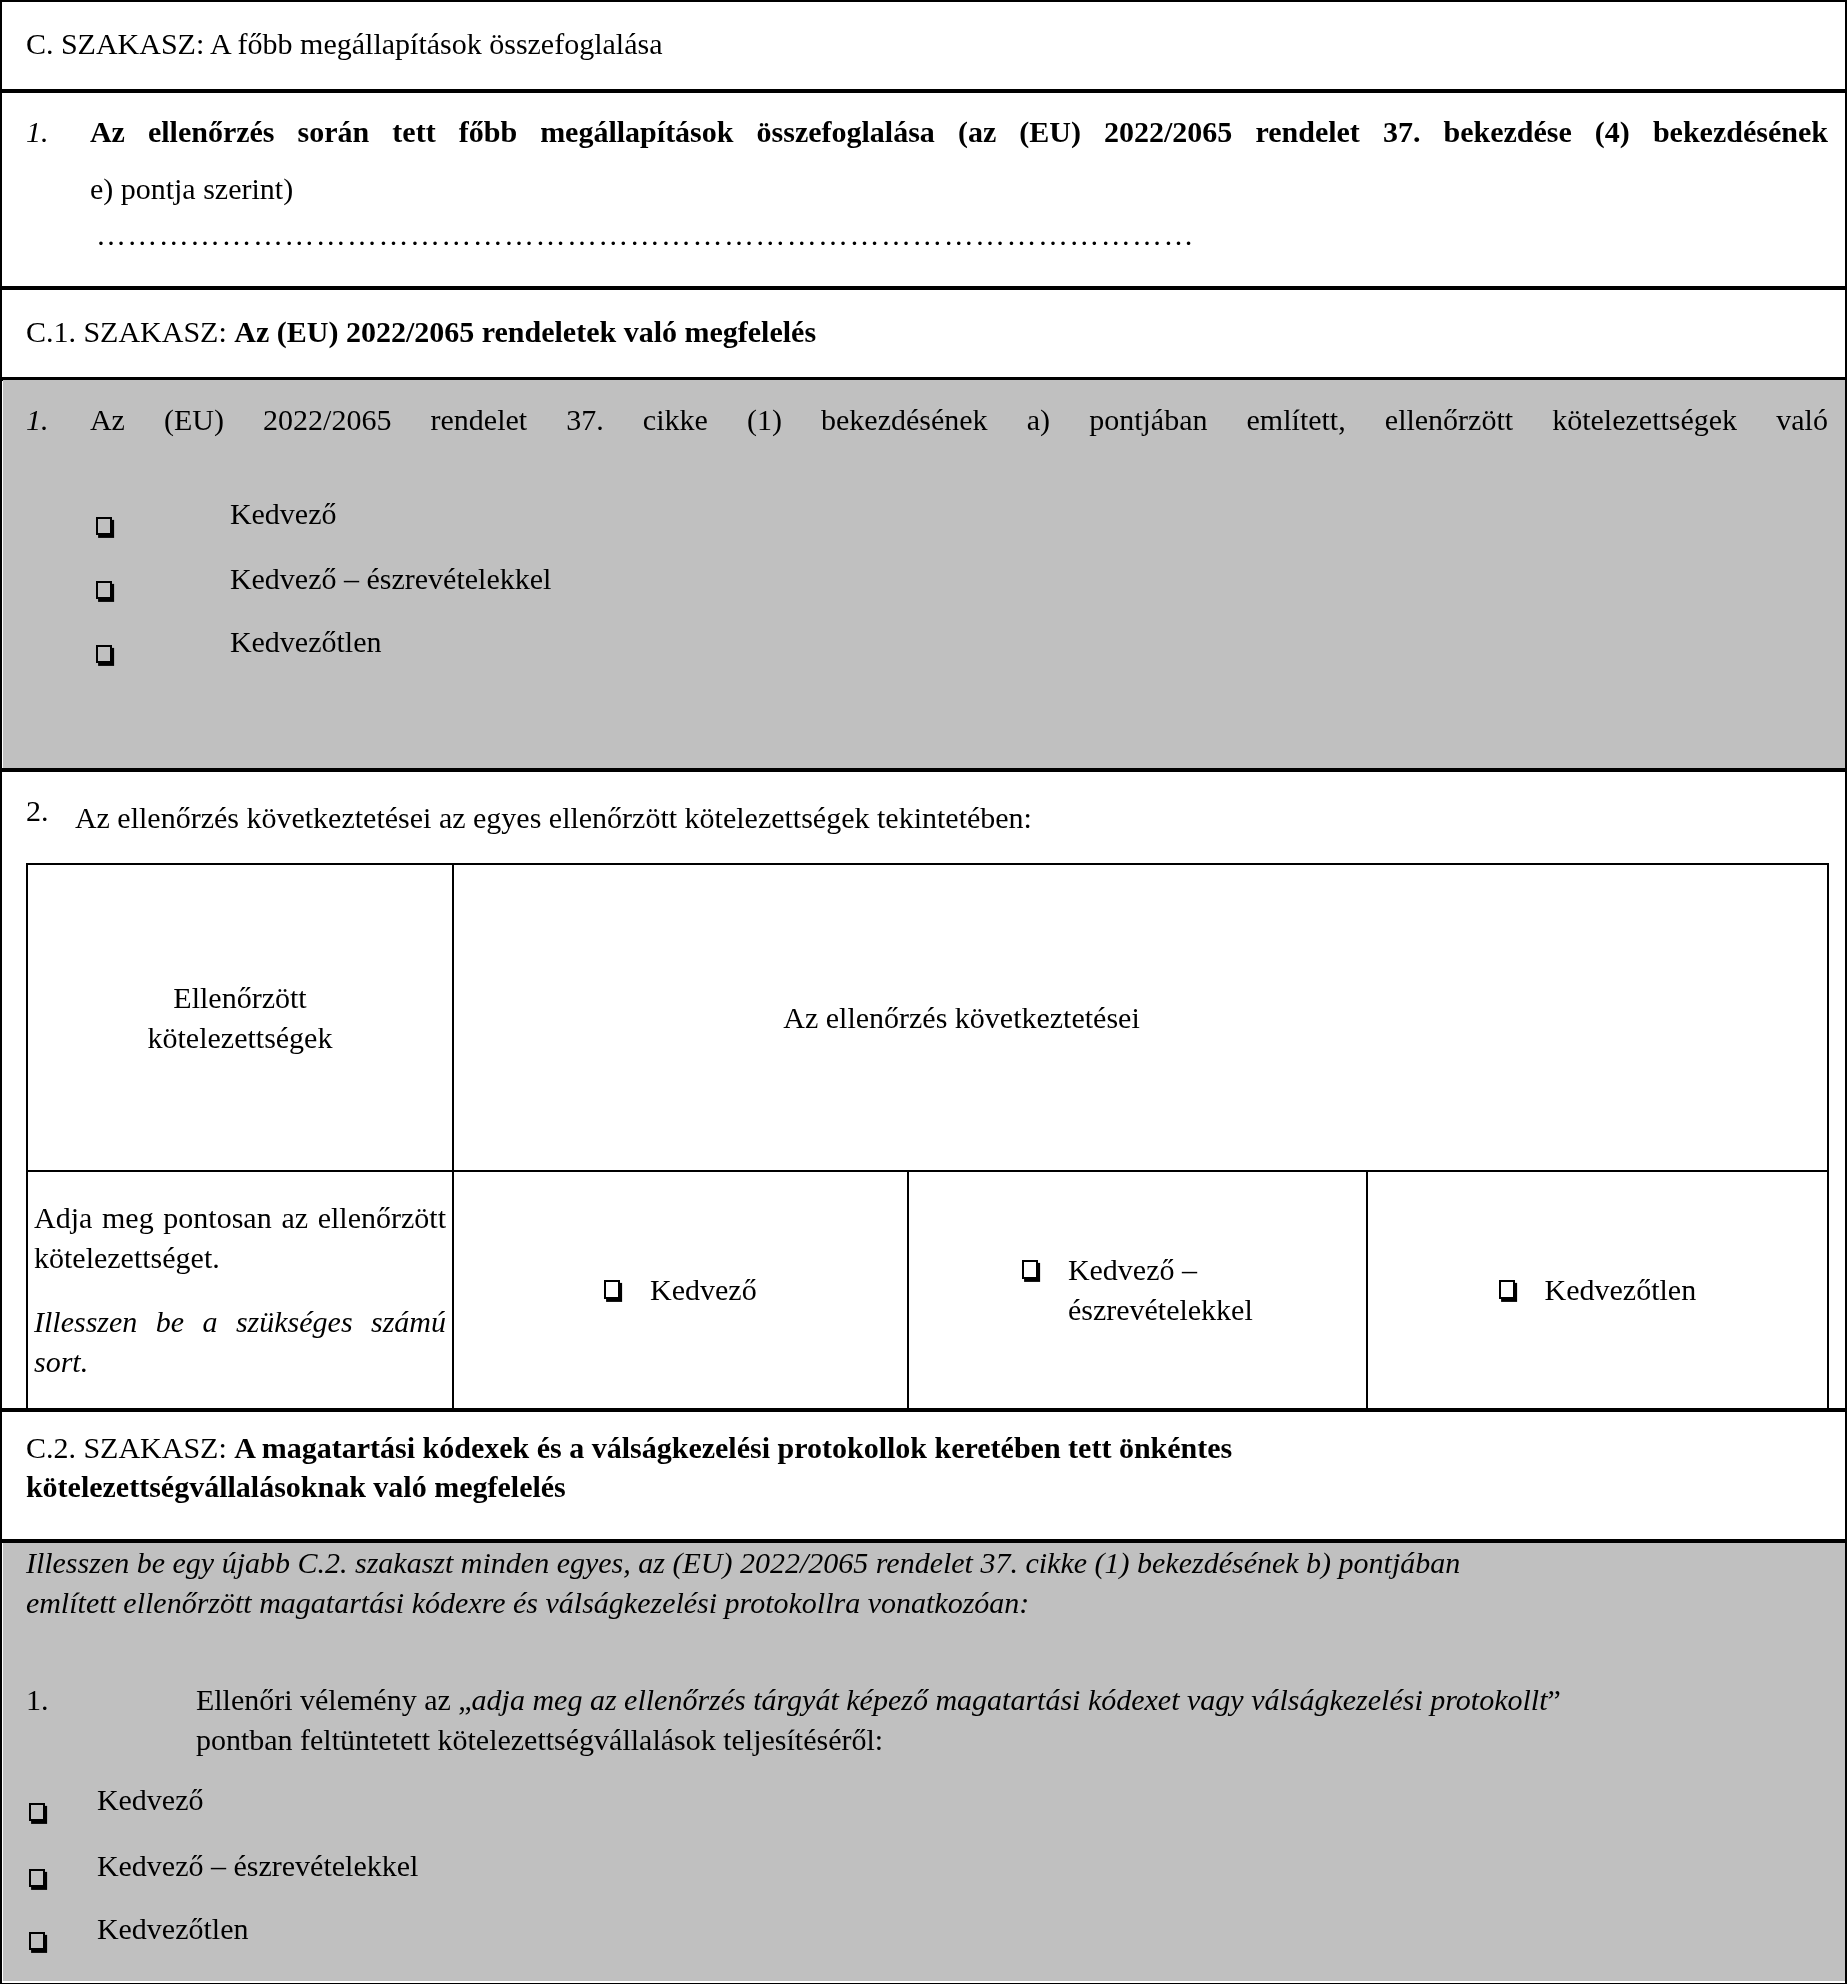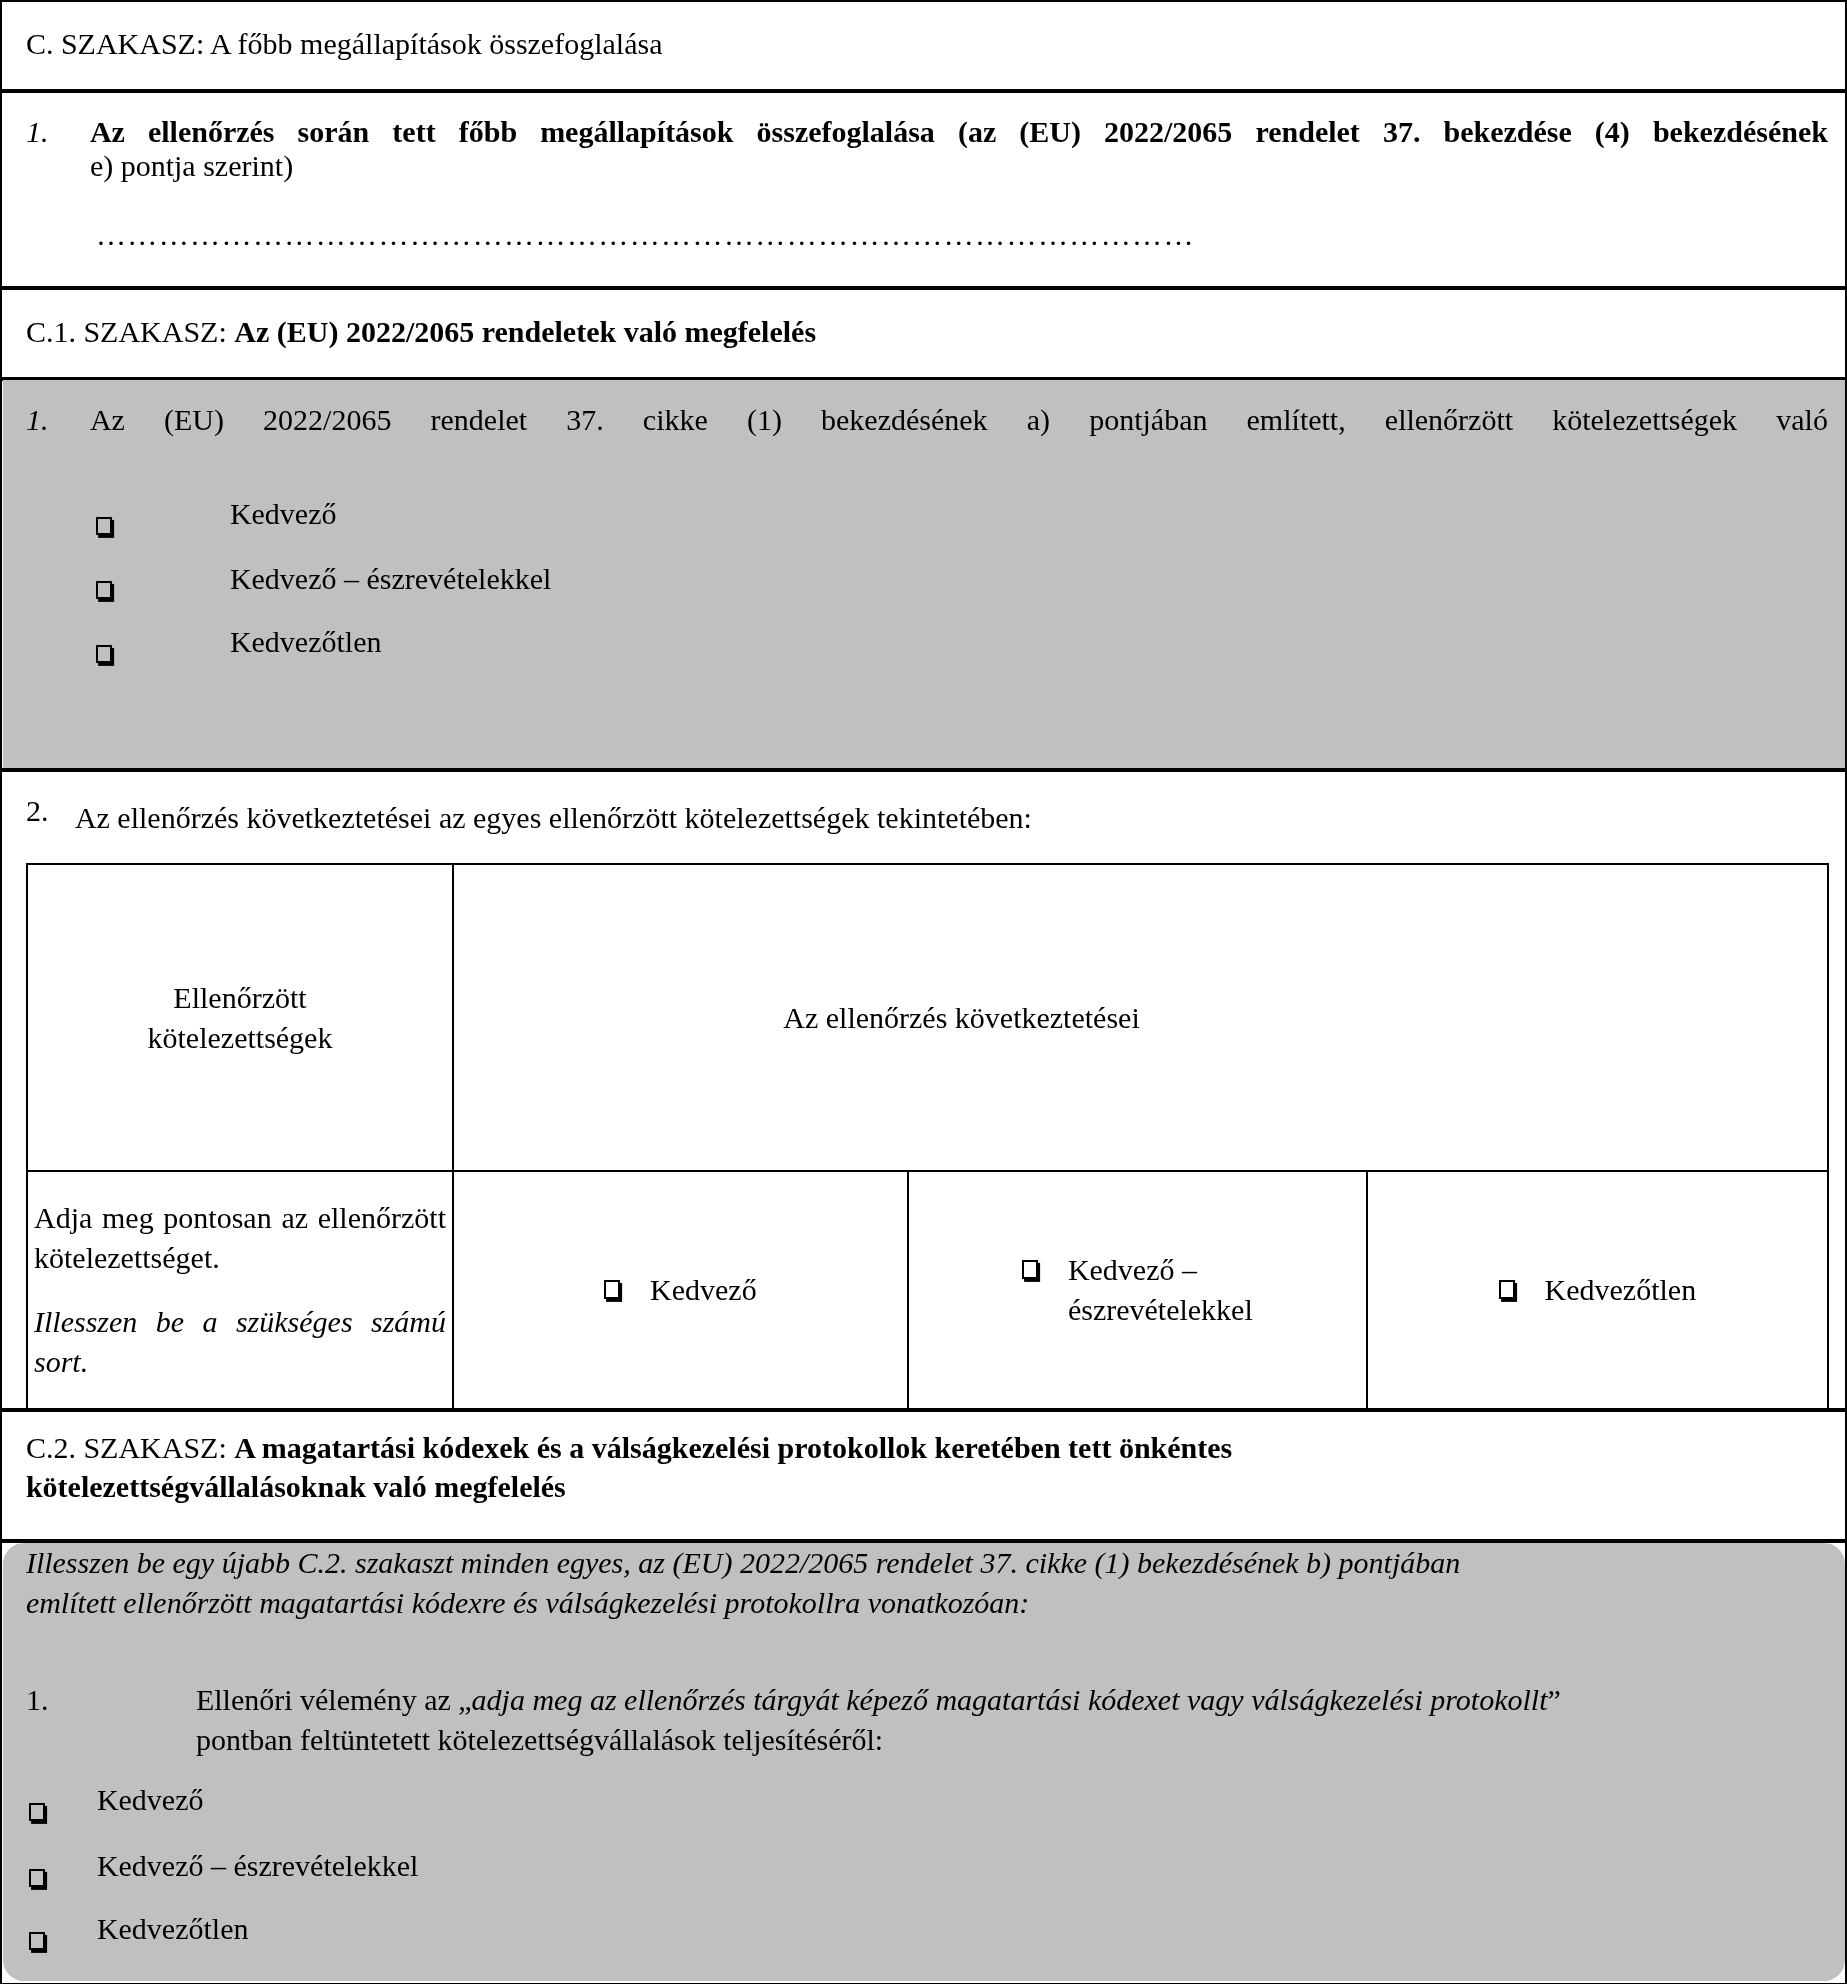--- a/index.html
+++ b/index.html
@@ -33,21 +33,21 @@
 <div class="frame"></div>
 
 <div class="sec" style="top:2.9px;height:88px;">
   <div class="txt" style="left:23px;top:21.5px;">C. SZAKASZ: A főbb megállapítások összefoglalása</div>
 </div>
 <div class="sep" style="top:89px;"></div>
 
 <div class="sec" style="top:93px;height:193px;">
   <div class="num it" style="left:23px;top:18.6px;">1.</div>
   <div class="txt" style="left:87px;top:18.6px;width:1738px;text-align-last:justify;text-align:justify;white-space:normal;font-weight:bold;">Az ellenőrzés során tett főbb megállapítások összefoglalása (az (EU) 2022/2065 rendelet 37. bekezdése (4) bekezdésének</div>
-  <div class="txt" style="left:87px;top:53px;">e) pontja szerint)</div>
+  <div class="txt" style="left:87px;top:76px;">e) pontja szerint)</div>
   <div class="dots" style="left:93px;top:122px;line-height:40px;">……………………………………………………………………………………………</div>
 </div>
 <div class="sep" style="top:286px;"></div>
 
 <div class="sec" style="top:290px;height:88px;padding-left:16px;">
   <div class="txt" style="left:23px;top:21.5px;">
     <span>C.1. SZAKASZ: </span><span class="b">Az (EU)  2022/2065 rendeletek való megfelelés</span>
   </div>
 </div>
 <div class="sep" style="top:377px;"></div>
@@ -127,21 +127,21 @@
 <div class="sep" style="top:1408px;"></div>
 
 <div class="sec" style="top:1411px;height:129px;">
   <div class="txt" style="left:23px;top:17px;">
     <span>C.2. SZAKASZ: </span><span class="b">A magatartási kódexek és a válságkezelési protokollok keretében tett önkéntes</span>
   </div>
   <div class="txt b" style="left:23px;top:56px;">kötelezettségvállalásoknak való megfelelés</div>
 </div>
 <div class="sep" style="top:1539px;"></div>
 
-<div class="sec gray" style="top:1543px;height:438px;border-radius:21px;">
+<div class="sec gray" style="top:1543px;height:438px;">
   <div class="txt it" style="left:23px;top:0px;">Illesszen be egy újabb C.2. szakaszt minden egyes, az (EU) 2022/2065 rendelet 37. cikke (1) bekezdésének b) pontjában</div>
   <div class="txt it" style="left:23px;top:40px;">említett  ellenőrzött magatartási kódexre és válságkezelési protokollra vonatkozóan:</div>
 
   <div class="num" style="left:23px;top:137px;">1.</div>
   <div class="txt" style="left:193px;top:137px;">
     <span>Ellenőri vélemény az „</span><span class="it">adja meg az ellenőrzés tárgyát képező magatartási kódexet vagy válságkezelési protokollt</span><span>”</span>
   </div>
   <div class="txt" style="left:193px;top:177px;">pontban feltüntetett kötelezettségvállalások teljesítéséről:</div>
 
   <div class="cbwrap" style="left:26px;top:249px;">

